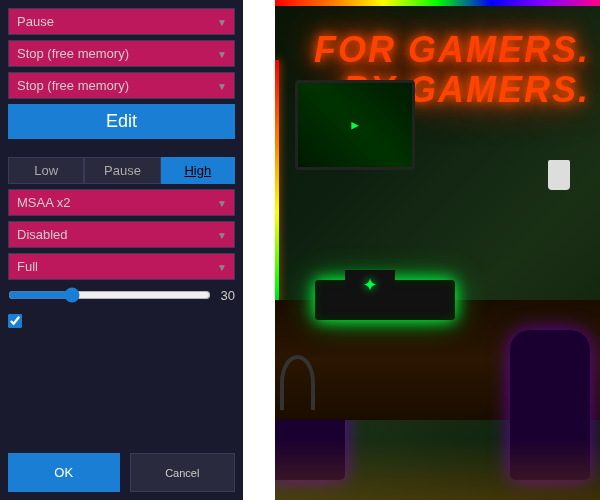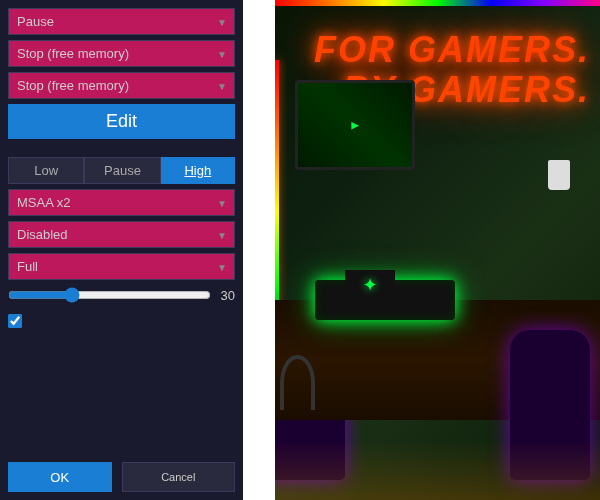--- a/index.html
+++ b/index.html
@@ -82,21 +82,21 @@
     .quality-btn {
       flex: 1;
       padding: 5px 0;
       border: none;
       cursor: pointer;
       font-size: 13px;
       text-align: center;
     }
     .quality-btn.active {
       background: #1a7fd4;
-      color: #ffffff;
+      color: #000000;
       text-decoration: underline;
     }
     .quality-btn.inactive {
       background: #2a2a3e;
       color: #aaa;
       border: 1px solid #3a3a5a;
     }
 
     
     .slider-row {
@@ -134,21 +134,21 @@
       display: flex;
       gap: 10px;
       margin-top: auto;
       padding-top: 8px;
     }
     .btn-ok {
       flex: 1;
       background: #1a7fd4;
       color: white;
       border: none;
-      padding: 4px;
+      padding: 12px;
       cursor: pointer;
       font-size: 13px;
     }
     .btn-cancel {
       flex: 1;
       background: #2a2a3e;
       color: #ccc;
       border: 1px solid #3a3a5a;
       padding: 8px;
       cursor: pointer;

